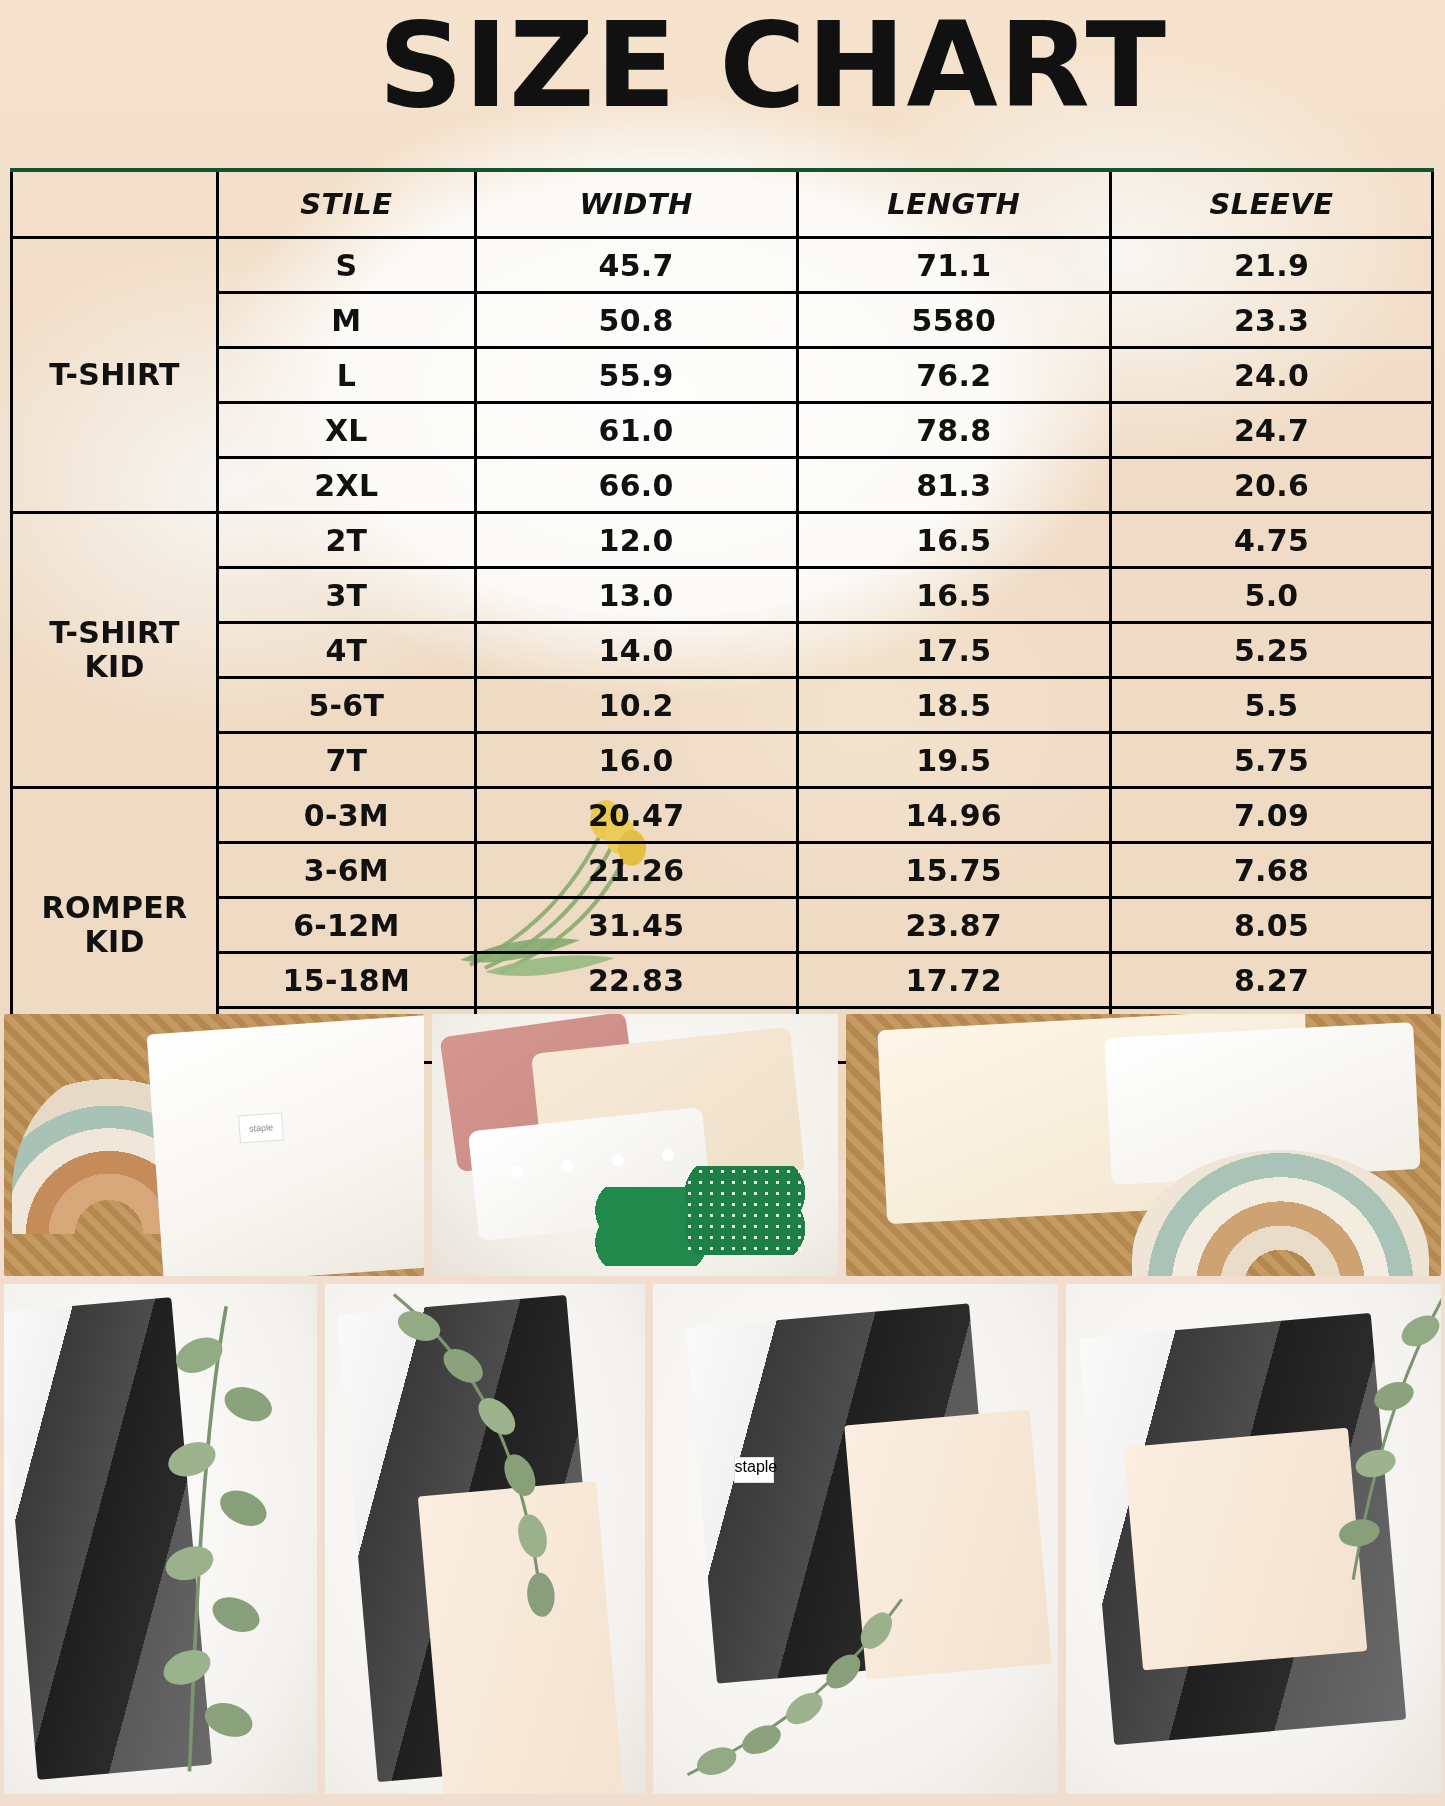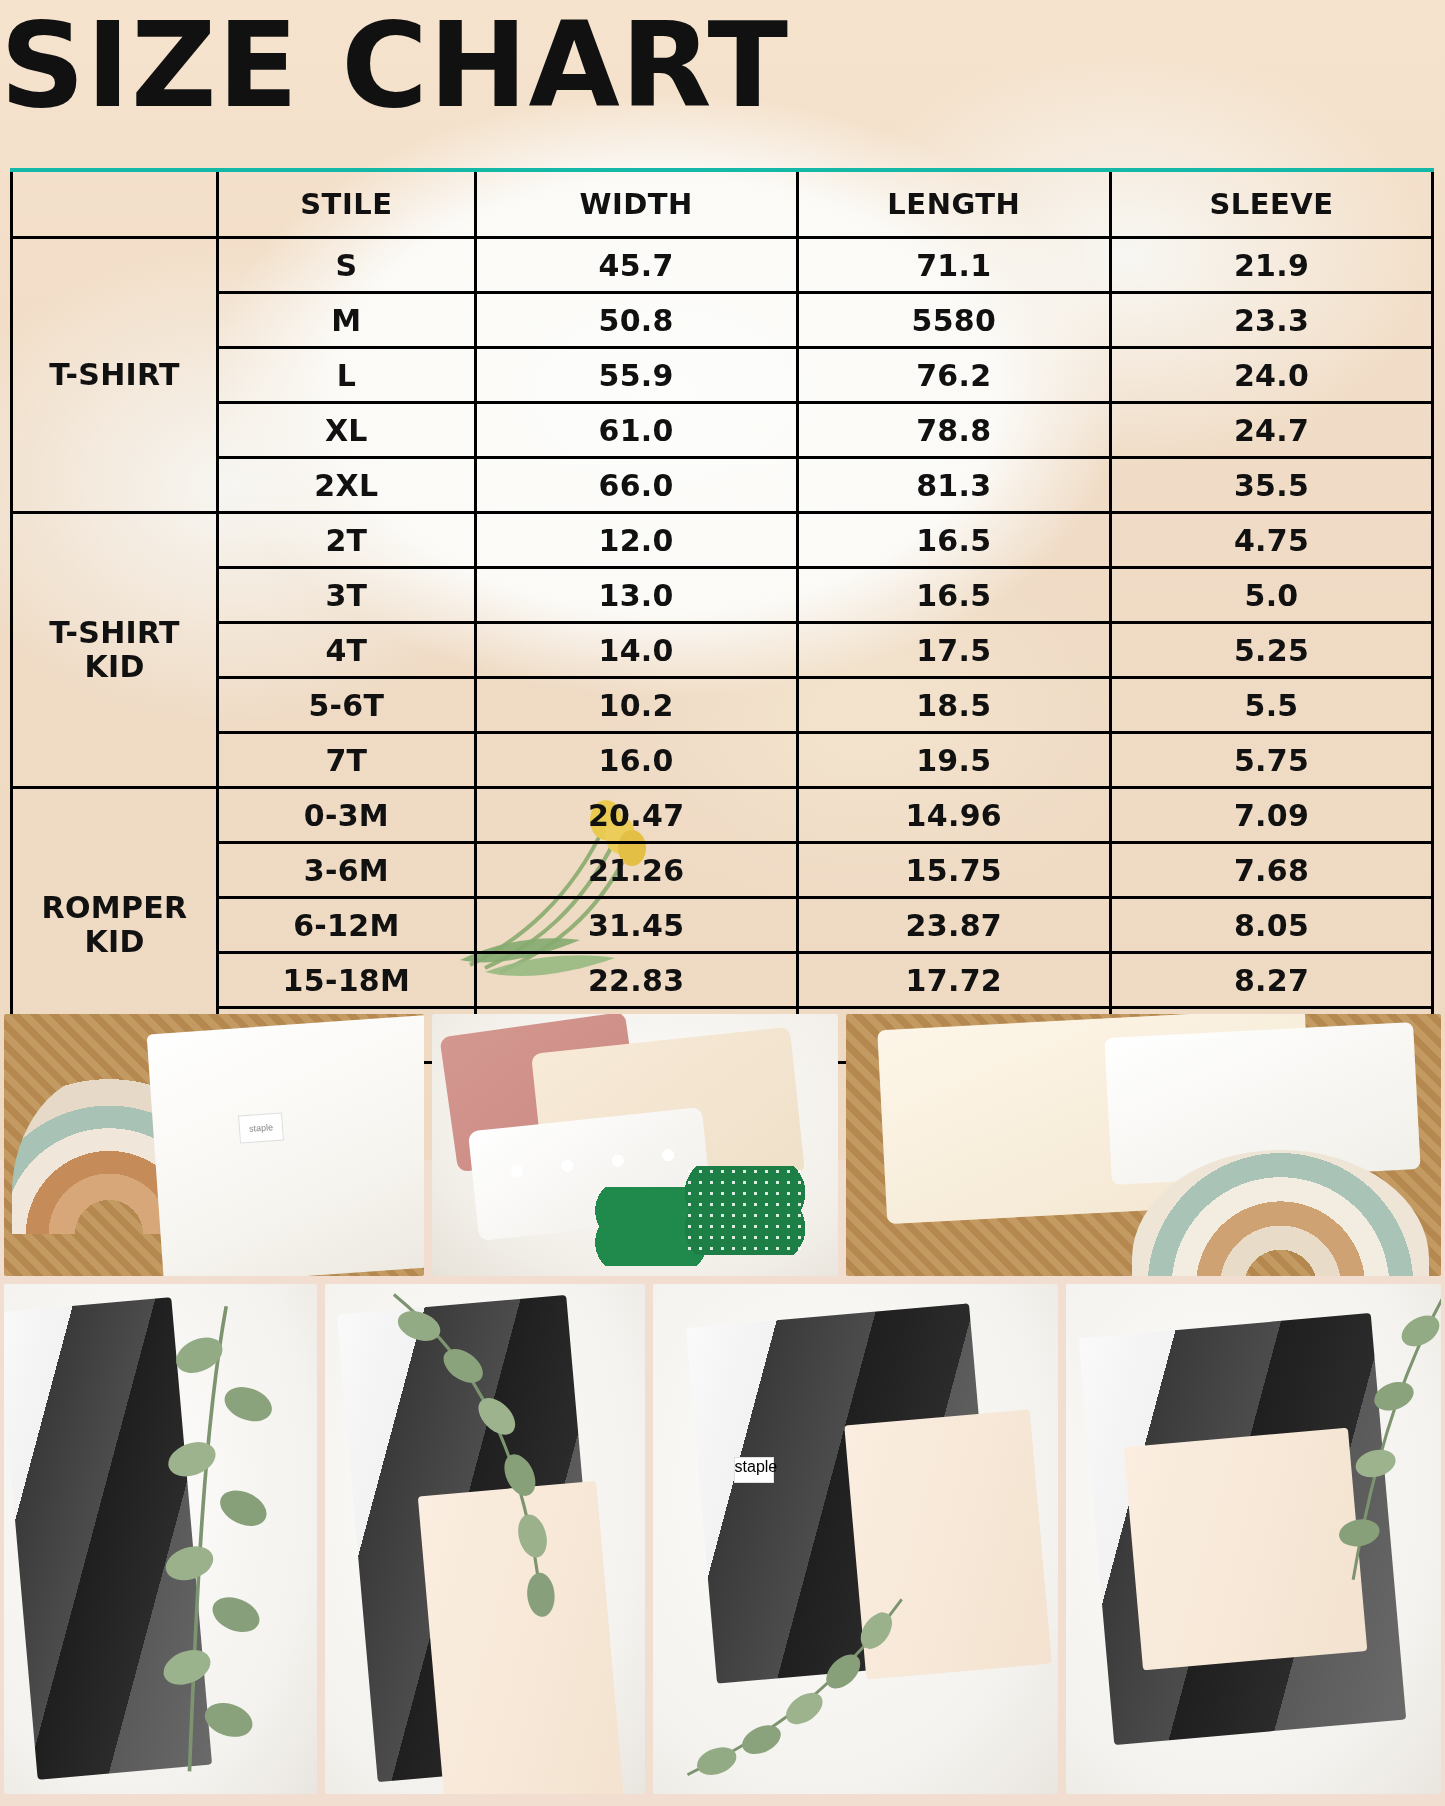--- a/index.html
+++ b/index.html
@@ -33,21 +33,21 @@
     left: 430px; top: 790px;
     width: 250px; height: 190px;
     opacity: .95;
   }
 
   
   .title {
     position: absolute;
     left: 0; top: 6px;
     width: 1167px;
-    text-align: left;
+    text-align: right;
     font-size: 118px;
     line-height: 1;
     font-weight: 800;
     letter-spacing: 1px;
     color: #111;
     font-family: "DejaVu Sans", sans-serif;
   }
 
   
   .chart-wrap {
@@ -84,21 +84,21 @@
     font-size: 31px;
     line-height: 1.15;
     letter-spacing: .5px;
   }
   .col-group { width: 192px; }
   .col-style { width: 240px; }
   .col-w     { width: 300px; }
   .col-l     { width: 292px; }
   .col-s     { width: 300px; }
   .grp-sep td { border-top: 5px solid #000; }
-  tr.head-row th { border-top: 4px solid #14b8a6; }
+  tr.head-row th { border-top: 4px solid #14532d; font-style: italic; }
 
   
   .photos {
     position: absolute;
     left: 0;
     top: 1014px;
     width: 1445px;
   }
   .photo-row {
     display: flex;
@@ -258,21 +258,21 @@
       <tr>
         <td>XL</td>
         <td>61.0</td>
         <td>78.8</td>
         <td>24.7</td>
       </tr>
       <tr>
         <td>2XL</td>
         <td>66.0</td>
         <td>81.3</td>
-        <td>35.5</td>
+        <td>20.6</td>
       </tr>
 
       <tr class="grp-sep">
         <td class="group-label" rowspan="5">T-SHIRT KID</td>
         <td>2T</td>
         <td>12.0</td>
         <td>16.5</td>
         <td>4.75</td>
       </tr>
       <tr>

